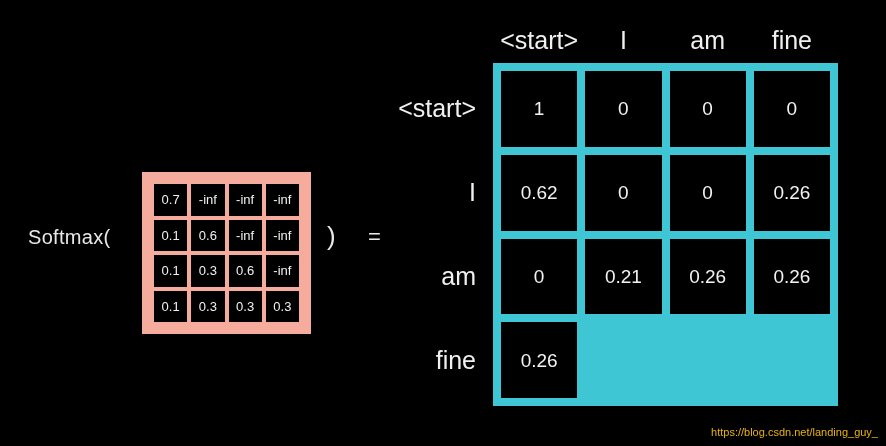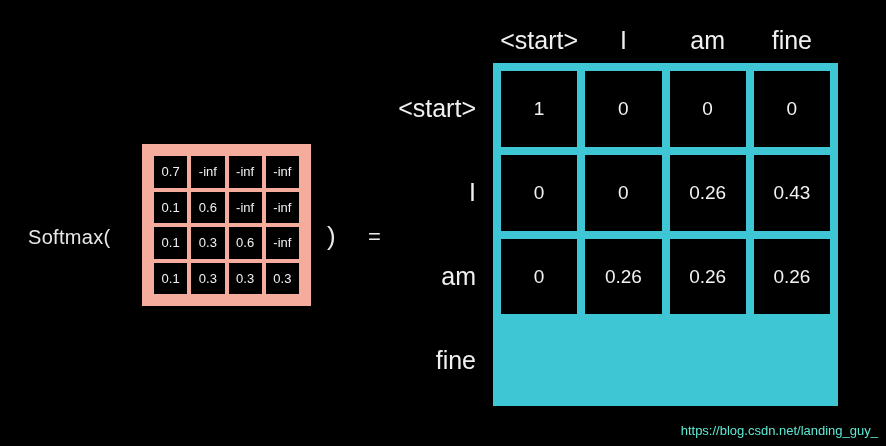--- a/index.html
+++ b/index.html
@@ -23,21 +23,21 @@
     font-weight: 400;
     white-space: nowrap;
   }
   #softmax-label { left: 28px; top: 226px; font-size: 20px; letter-spacing: 0.3px; }
   #close-paren   { left: 327px; top: 221px; font-size: 26px; }
   #equals-sign   { left: 368px; top: 224px; font-size: 22px; }
 
   
   #input-matrix {
     position: absolute;
-    left: 142px; top: 144px;
+    left: 142px; top: 172px;
     width: 169px; height: 162px;
     background: #f5ac9c;
     padding: 12px;
     display: grid;
     grid-template-columns: repeat(4, 1fr);
     grid-template-rows: repeat(4, 1fr);
     gap: 4px;
   }
   #input-matrix .cell {
     background: #000000;
@@ -119,22 +119,22 @@
     font-size: 25px;
     font-family: "Liberation Sans", sans-serif;
     white-space: nowrap;
     line-height: 1;
   }
 
   
   #watermark {
     position: absolute;
     right: 8px; bottom: 8px;
-    color: #5eead4;
-    font-size: 13px;
+    color: #eab308;
+    font-size: 11px;
     font-family: "Liberation Sans", sans-serif;
     white-space: nowrap;
   }
 </style>
 </head>
 <body>
 
 <div id="stage">
 
   <div class="expr-text" id="softmax-label">Softmax(</div>
@@ -186,27 +186,28 @@
         <span>fine</span>
       </div>
   </div>
 
   <div id="output-matrix">
     <div class="cell">1</div>
     <div class="cell">0</div>
     <div class="cell">0</div>
     <div class="cell">0</div>
 
-    <div class="cell">0</div>
-    <div class="cell">0</div>
-
-    <div class="cell">0.26</div>
-    <div class="cell">0.43</div>
-    <div class="cell">0</div>
-
+    <div class="cell">0.62</div>
+    <div class="cell">0</div>
+    <div class="cell">0</div>
+
+    <div class="cell">0.26</div>
+    <div class="cell">0</div>
+
+    <div class="cell">0.21</div>
     <div class="cell">0.26</div>
     <div class="cell">0.26</div>
     <div class="cell">0.26</div>
   </div>
 
   <div id="watermark">https://blog.csdn.net/landing_guy_</div>
 
 </div>
 
 </body></html>

